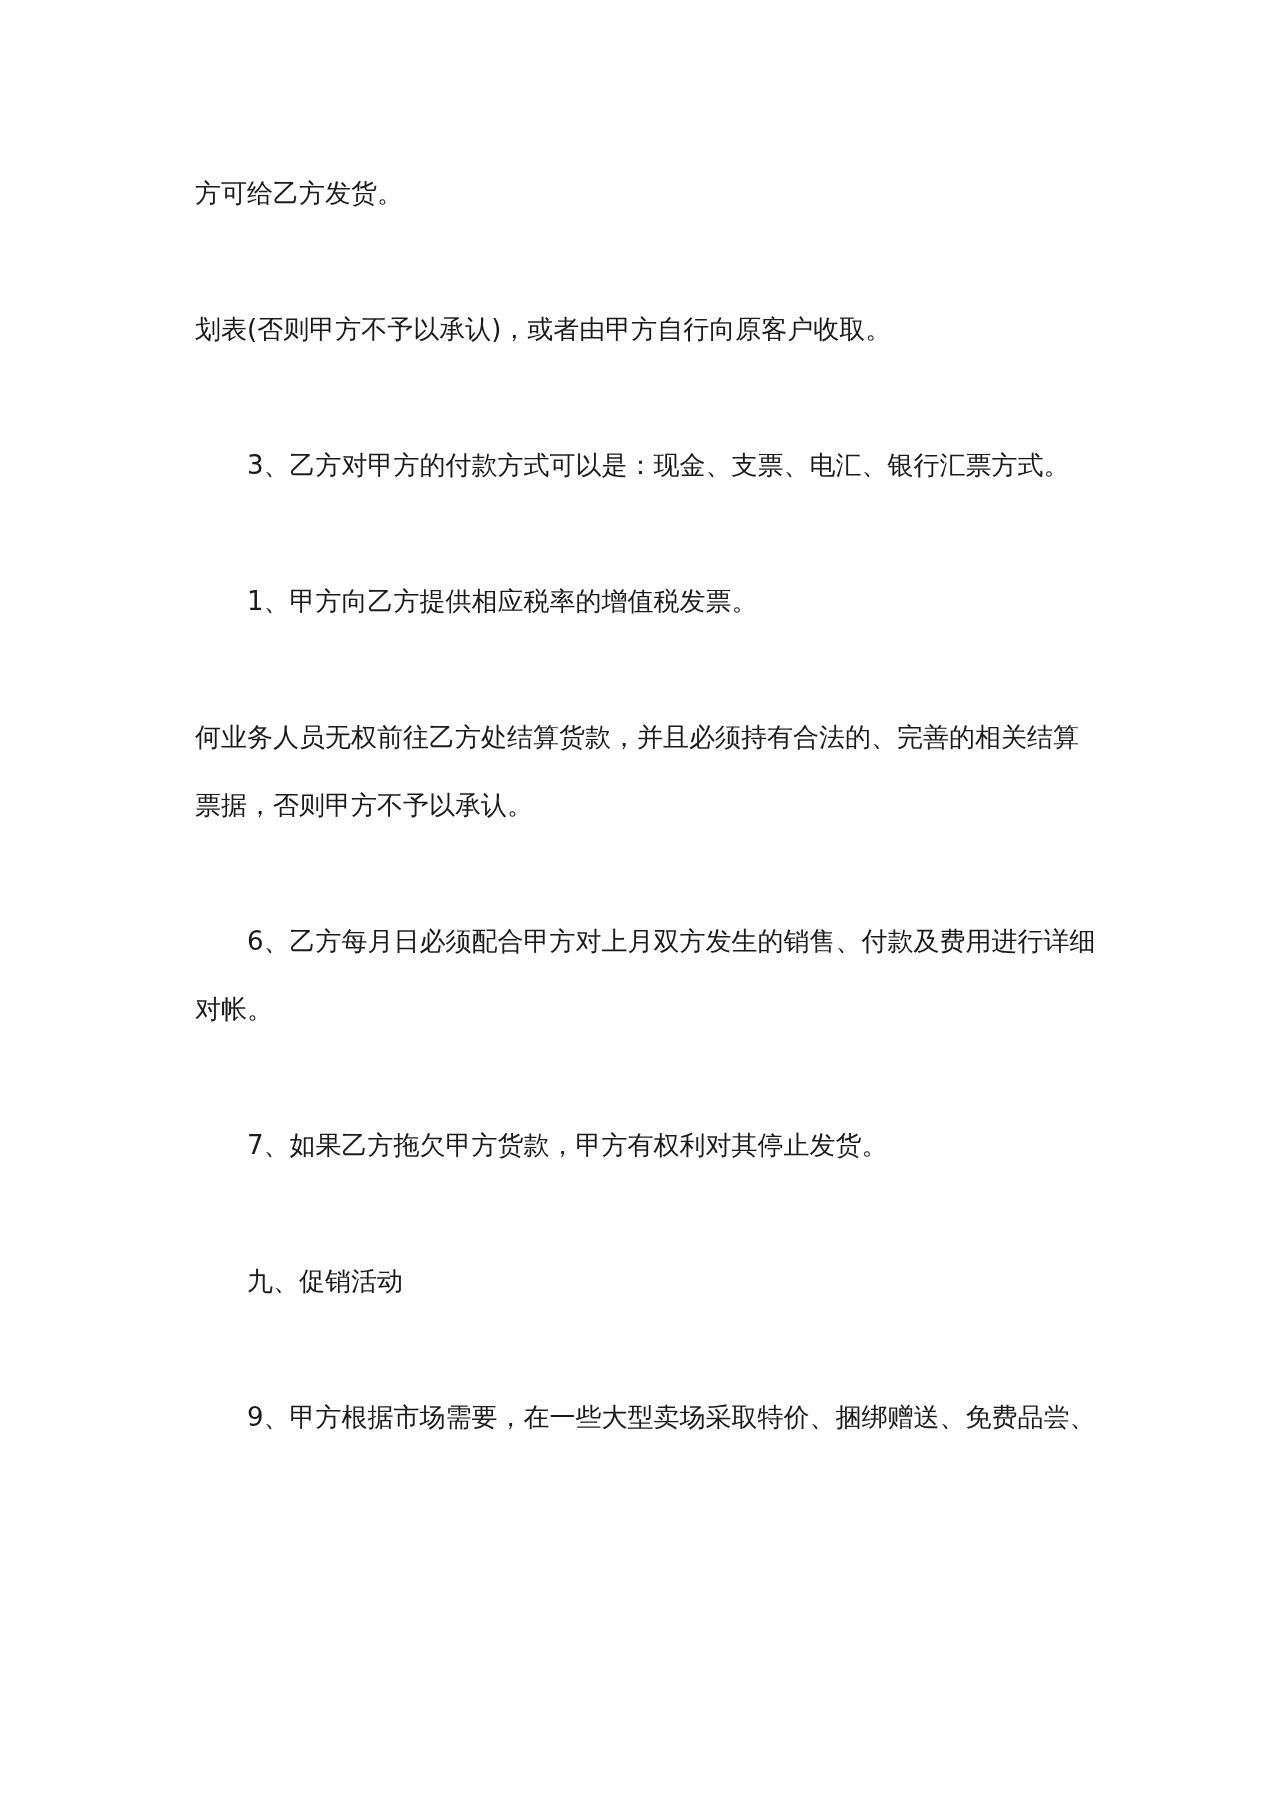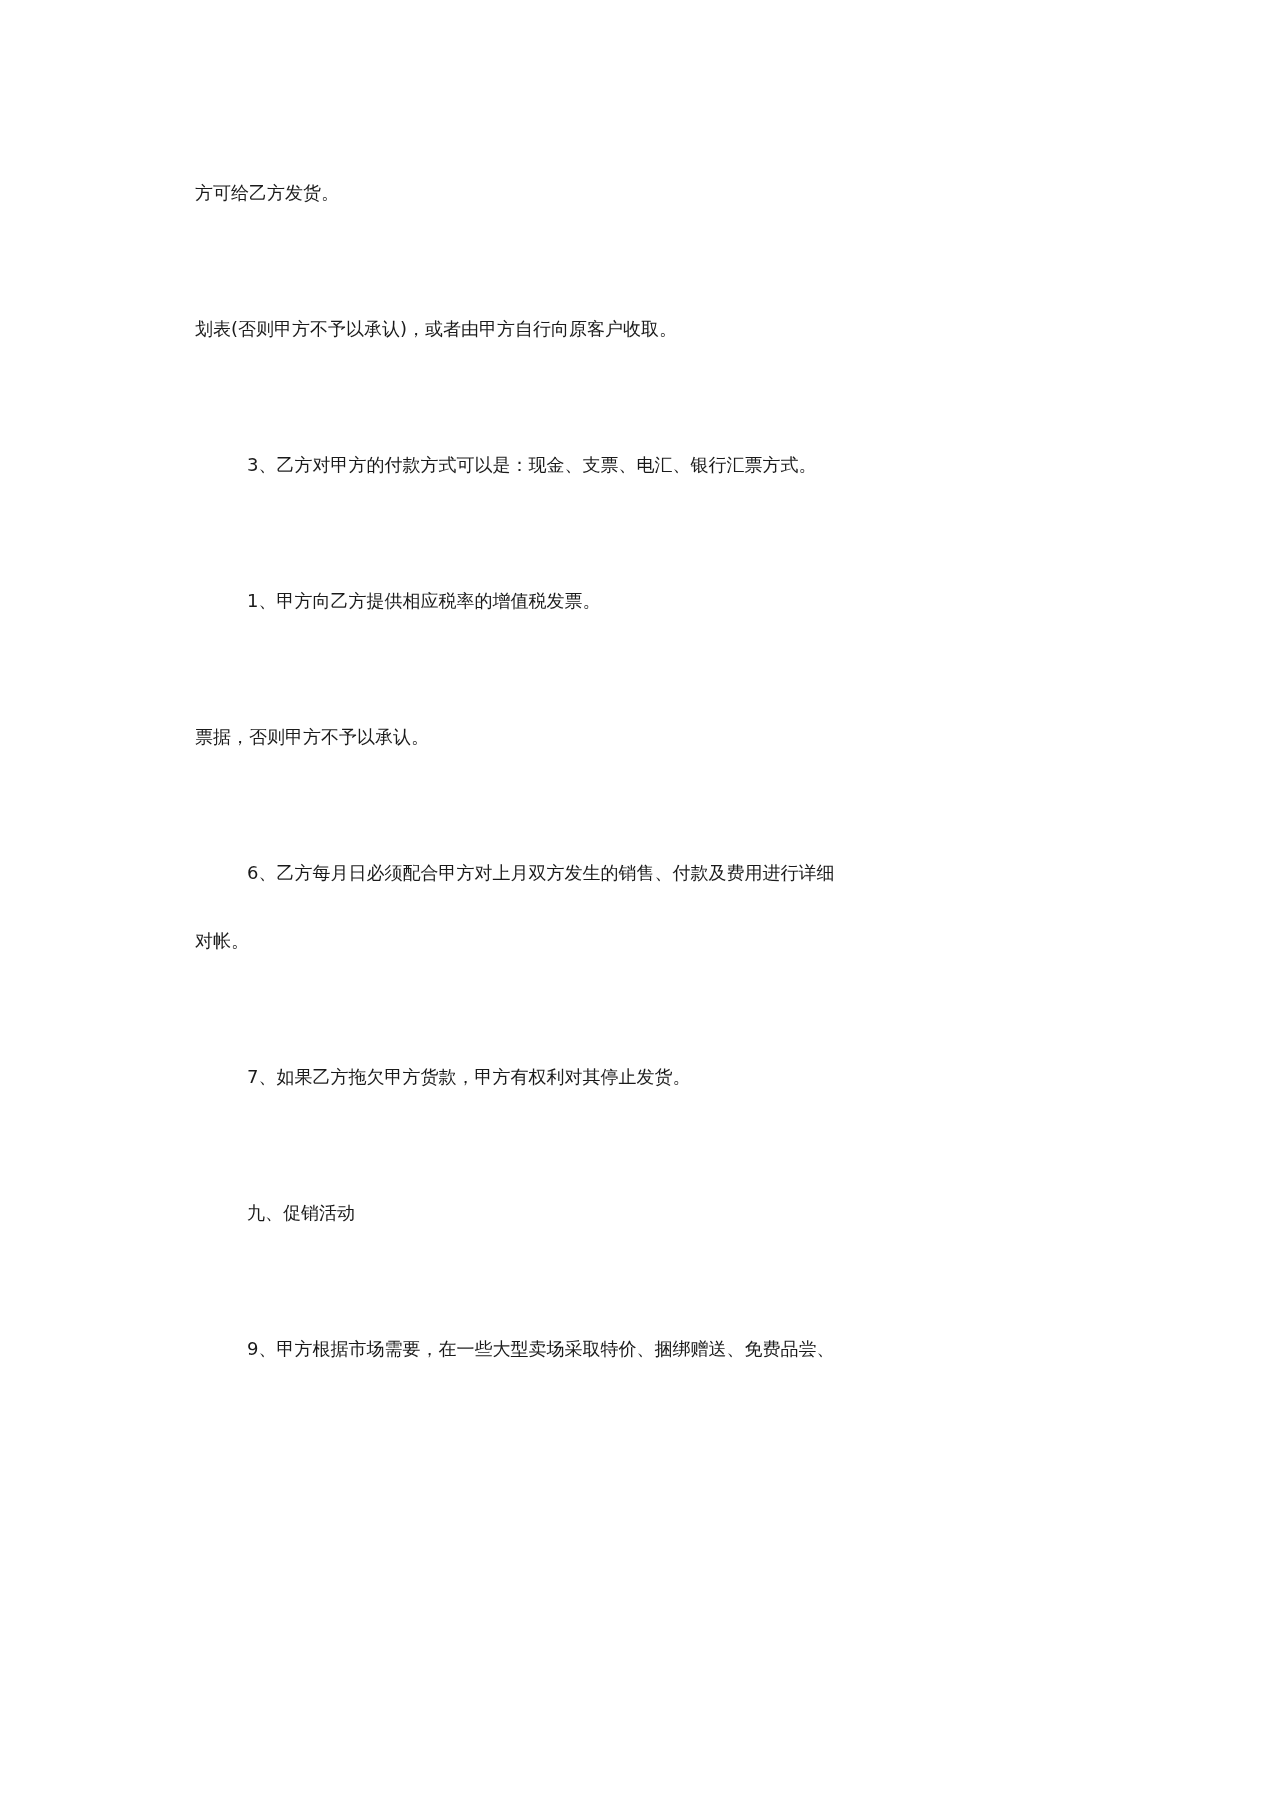--- a/index.html
+++ b/index.html
@@ -20,21 +20,21 @@
     width: 1280px;
     height: 1812px;
     background: #ffffff;
   }
   .text-block {
     position: absolute;
     left: 195px;
     top: 159px;
     width: 900px;
     font-family: "DejaVu Sans", "Liberation Sans", sans-serif;
-    font-size: 18px;
+    font-size: 26px;
     color: #1a1a1a;
   }
   .para {
     margin: 0 0 68px 0;
   }
   .line {
     display: block;
     height: 68px;
     line-height: 68px;
     white-space: nowrap;
@@ -60,20 +60,21 @@
 
     <p class="para">
       <span class="line indent">3、乙方对甲方的付款方式可以是：现金、支票、电汇、银行汇票方式。</span>
     </p>
 
     <p class="para">
       <span class="line indent">1、甲方向乙方提供相应税率的增值税发票。</span>
     </p>
 
     <p class="para">
+      <span class="line">何业务人员无权前往乙方处结算货款，并且必须持有合法的、完善的相关结算</span>
       <span class="line">票据，否则甲方不予以承认。</span>
     </p>
 
     <p class="para">
       <span class="line indent">6、乙方每月日必须配合甲方对上月双方发生的销售、付款及费用进行详细</span>
       <span class="line">对帐。</span>
     </p>
 
     <p class="para">
       <span class="line indent">7、如果乙方拖欠甲方货款，甲方有权利对其停止发货。</span>

